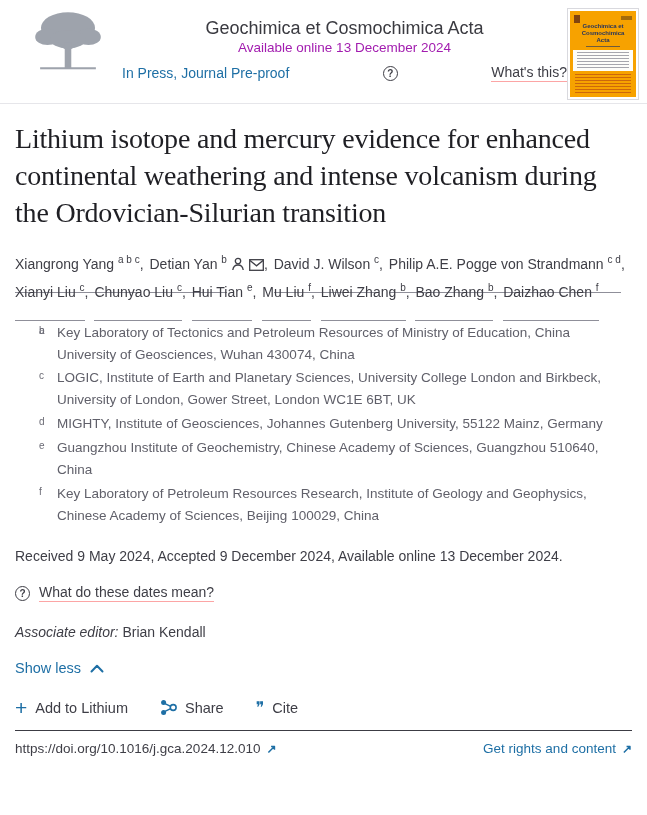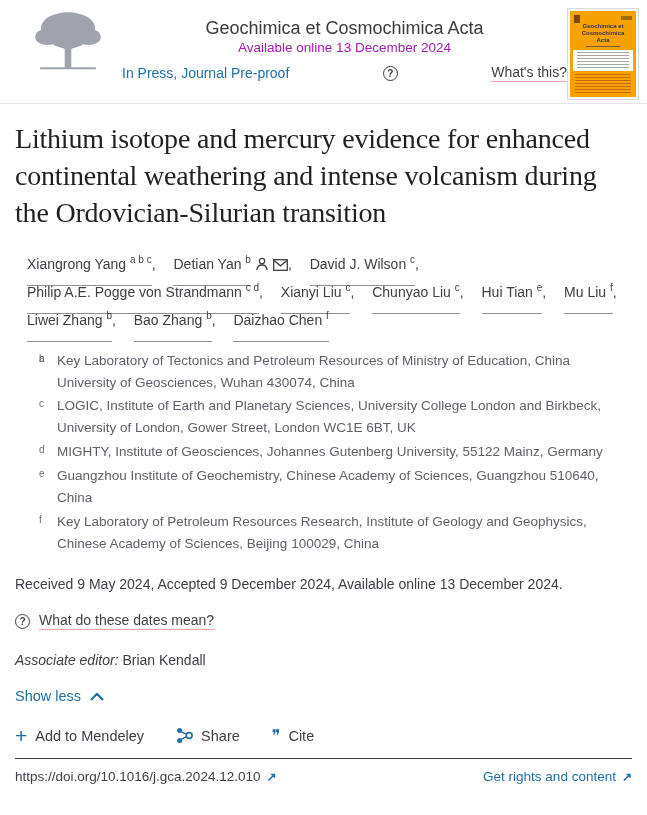--- a/index.html
+++ b/index.html
@@ -41,21 +41,21 @@
   .cover-body::after{content:"";position:absolute;inset:1px 2px;
       background:repeating-linear-gradient(to bottom,rgba(170,55,20,.55) 0 1px,transparent 1px 3px);}
 
   
   main{padding:0 15px;}
   h1{font-family:"Liberation Serif",serif;font-weight:400;font-size:28px;line-height:1.33;
      color:#1f1f24;margin:16px 0 0;max-width:600px;letter-spacing:-.2px;}
 
   .authors{margin-top:18px;font-size:14px;line-height:2;max-width:620px;}
   .author{white-space:nowrap;cursor:pointer;}
-  .author .au{border-bottom:1px solid #8f8f99;padding-bottom:13px;margin-left:12px;}
+  .author .au{border-bottom:1px solid #8f8f99;padding-bottom:20px;}
   .author sup{font-size:10px;color:#3e3e46;}
   .a-ic{margin-left:4px;vertical-align:-2px;}
   .sep{margin-right:2px;}
 
   .affils{list-style:none;margin:16px 0 0;padding:0 0 0 24px;font-size:13.5px;
           color:#60606a;}
   .affils li{position:relative;padding-left:18px;line-height:1.62;margin-bottom:2px;
              max-width:578px;}
   .affils li sup{position:absolute;left:0;top:1px;font-size:10px;color:#6a6a74;}
 
@@ -154,21 +154,21 @@
     <button class="show-less">
       <span>Show less</span>
       <svg width="14" height="9" viewBox="0 0 14 9">
         <polyline points="1.5,7.5 7,1.8 12.5,7.5" fill="none" stroke="#1e6fa5" stroke-width="2" stroke-linecap="round" stroke-linejoin="round"></polyline>
       </svg>
     </button>
 
     <div class="toolbar">
       <button class="tool">
         <span class="plus-glyph">+</span>
-        <span>Add to Mendeley</span>
+        <span>Add to Lithium</span>
       </button>
       <button class="tool">
         <svg width="17" height="17" viewBox="0 0 17 17">
           <line x1="5" y1="4.6" x2="12.2" y2="8.2" stroke="#1e6fa5" stroke-width="1.5"></line>
           <line x1="5" y1="12.4" x2="12.2" y2="8.8" stroke="#1e6fa5" stroke-width="1.5"></line>
           <circle cx="3.6" cy="3.6" r="2.5" fill="#1e6fa5"></circle>
           <circle cx="3.6" cy="13.4" r="2.5" fill="#1e6fa5"></circle>
           <circle cx="13.2" cy="8.5" r="2.9" fill="#fff" stroke="#1e6fa5" stroke-width="1.6"></circle>
         </svg>
         <span>Share</span>

